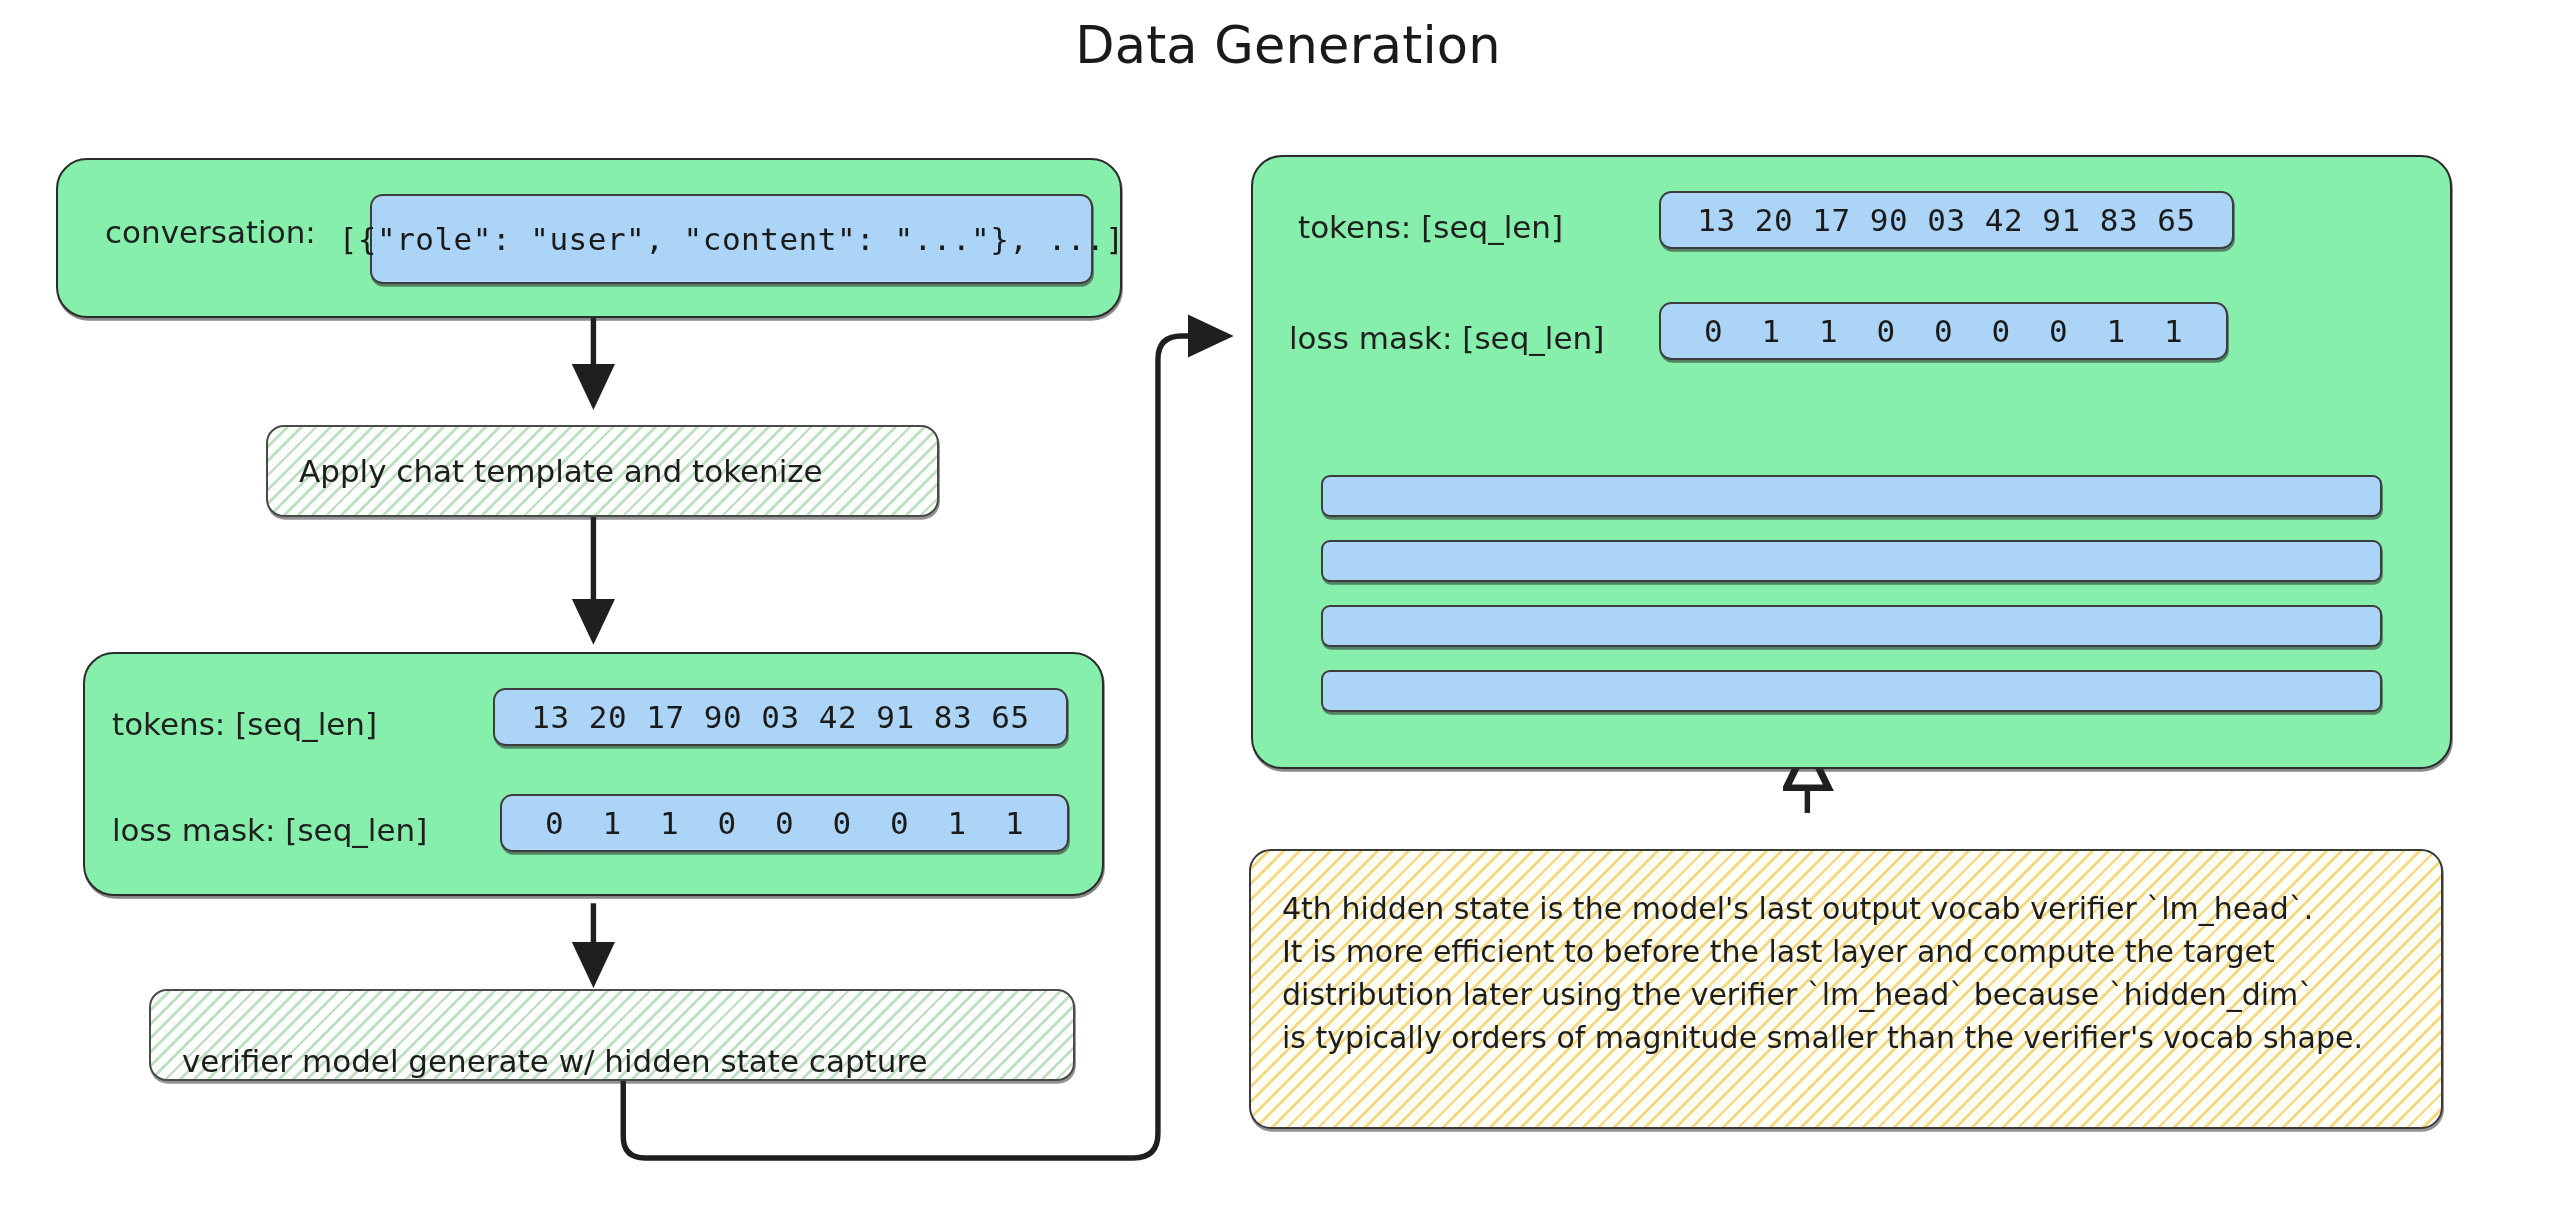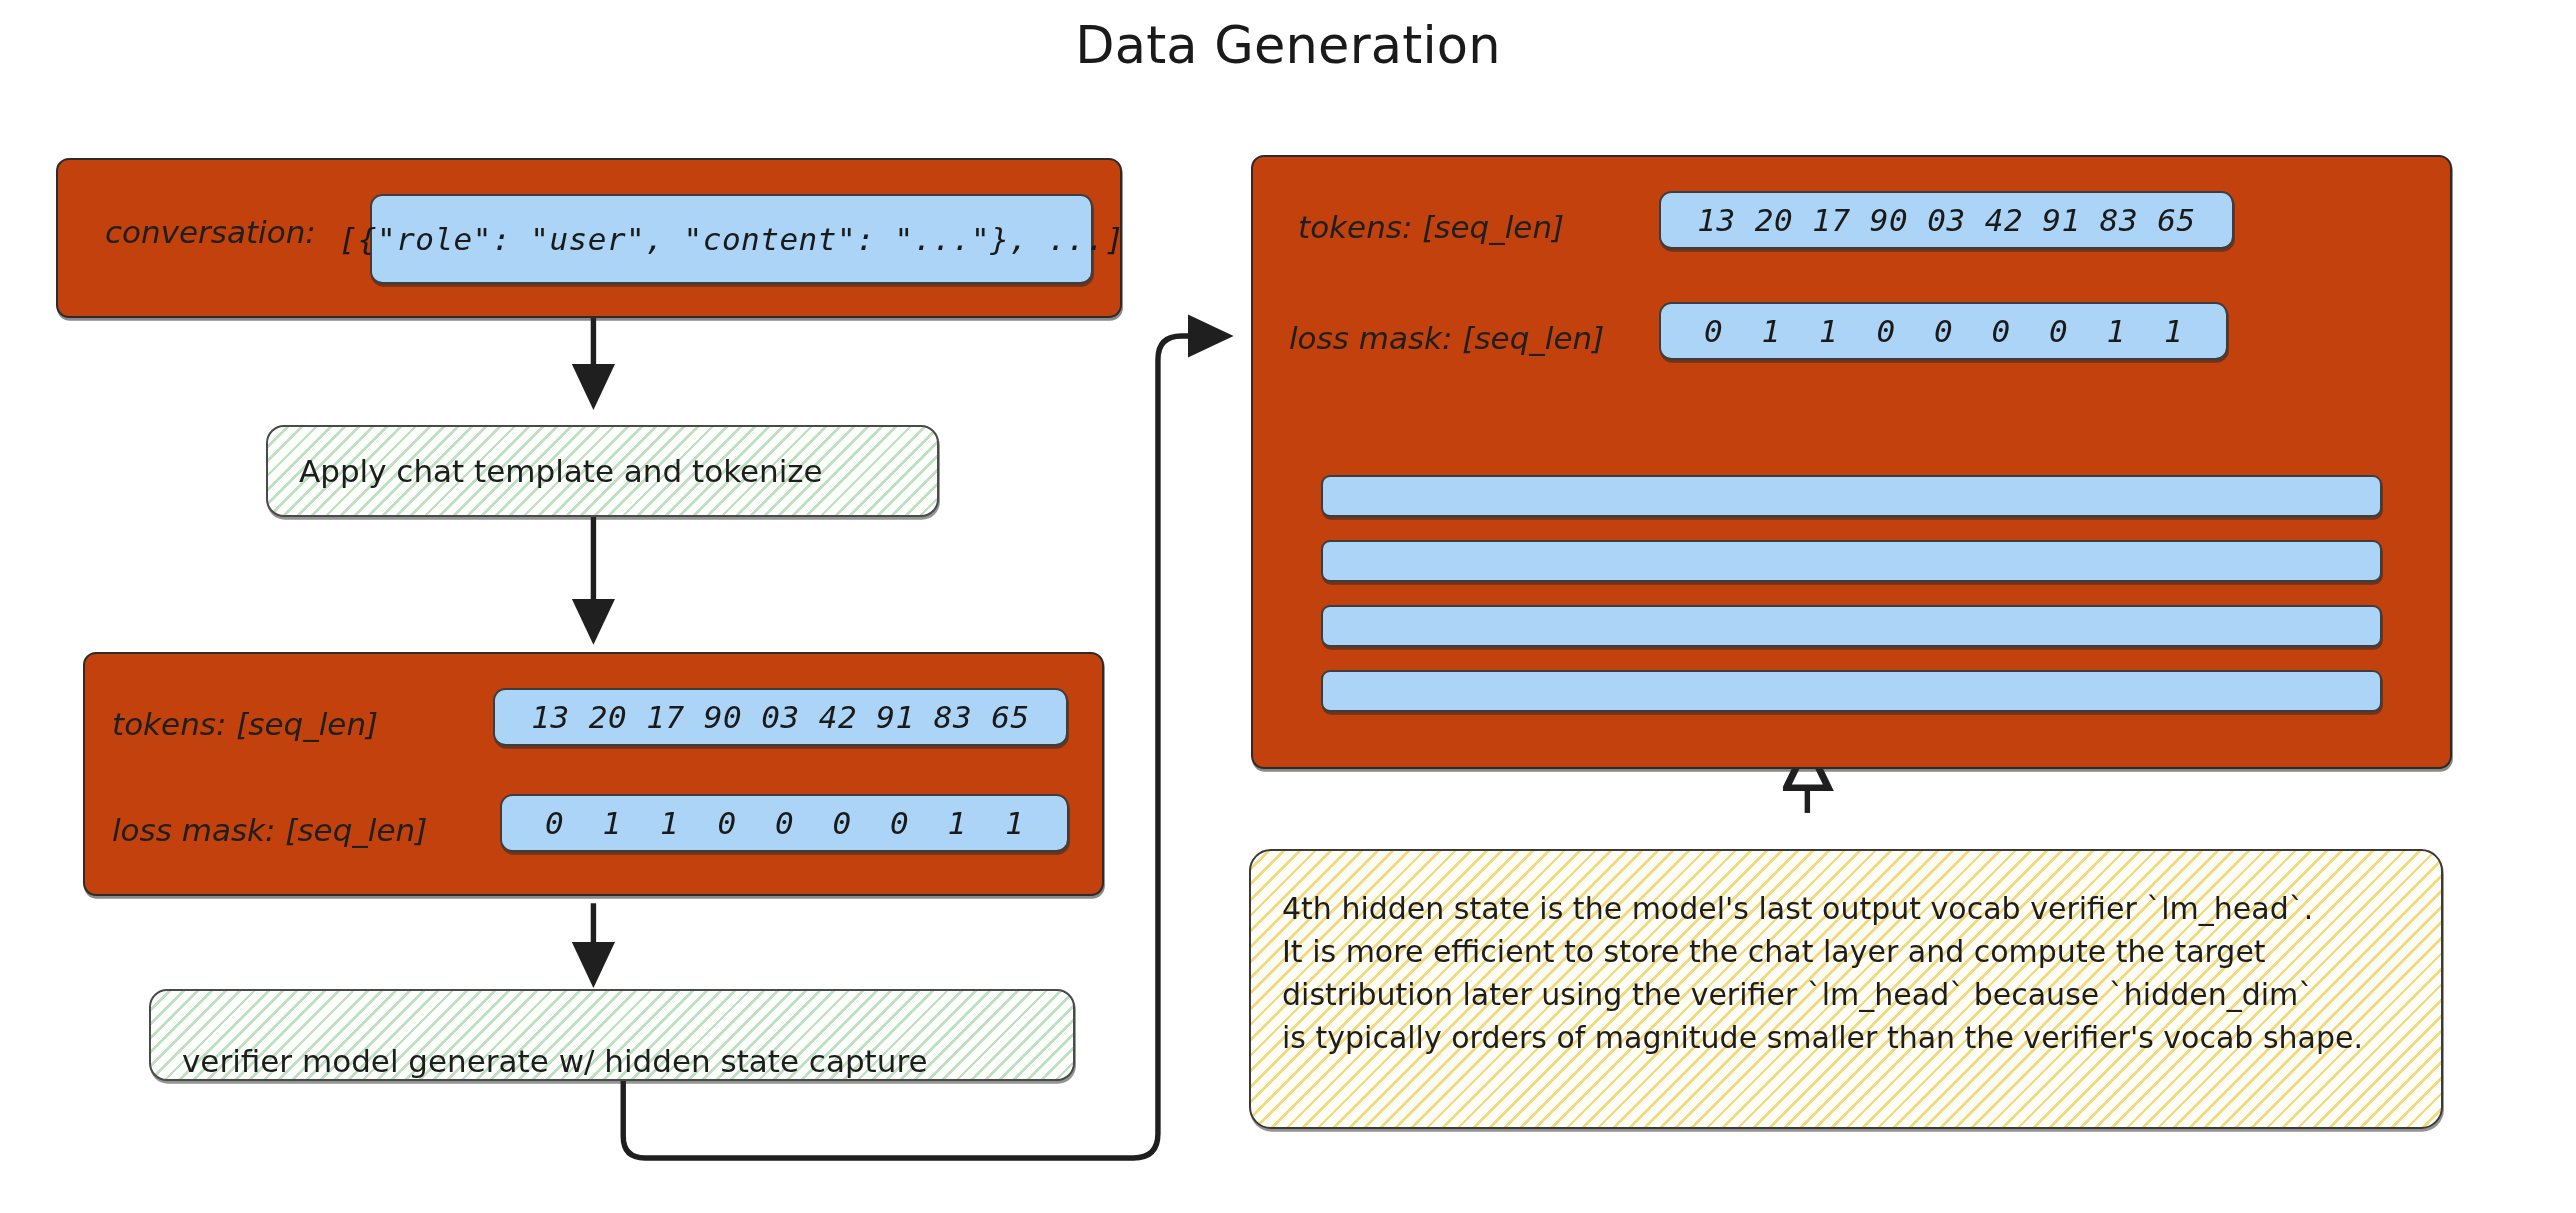--- a/index.html
+++ b/index.html
@@ -26,25 +26,24 @@
     font-size: 51px;
     font-weight: 400;
     letter-spacing: 0.2px;
     color: #1a1a1a;
   }
 
   
   .panel {
     position: absolute;
     box-sizing: border-box;
-    background: #c2410c;
+    background: #86efac;
     border: 2.7px solid #2b2b2b;
-    border-radius: 13px;
+    border-radius: 31px;
     box-shadow: 0.9px 2.7px 0 0 rgba(40,40,40,0.55);
-    font-style: italic;
   }
 
   
   .pill-blue {
     position: absolute;
     box-sizing: border-box;
     background: #ABD4F7;
     border: 2.7px solid #3d3d3d;
     border-radius: 12.6px;
     box-shadow: 0.9px 2.7px 0 0 rgba(40,40,40,0.55);
@@ -194,17 +193,17 @@
 
 
   <div class="pill-blue bar" style="left:68px; top:318px; width:1061px; height:42px;"></div>
   <div class="pill-blue bar" style="left:68px; top:383px; width:1061px; height:42px;"></div>
   <div class="pill-blue bar" style="left:68px; top:448px; width:1061px; height:42px;"></div>
   <div class="pill-blue bar" style="left:68px; top:513px; width:1061px; height:42px;"></div>
 </div>
 
 <div id="note-box" style="left:1249px; top:849px; width:1194px; height:280px;">
   <div class="note-line">4th hidden state is the model's last output vocab verifier `lm_head`.</div>
-  <div class="note-line">It is more efficient to store the chat layer and compute the target</div>
+  <div class="note-line">It is more efficient to before the last layer and compute the target</div>
   <div class="note-line">distribution later using the verifier `lm_head` because `hidden_dim`</div>
   <div class="note-line">is typically orders of magnitude smaller than the verifier's vocab shape.</div>
 </div>
 
 
 </body></html>

